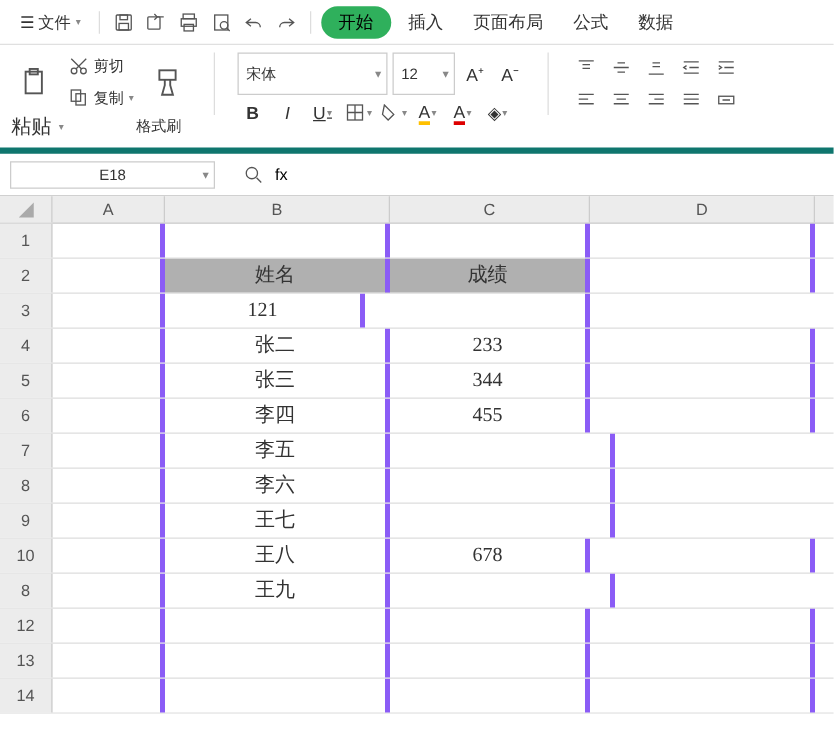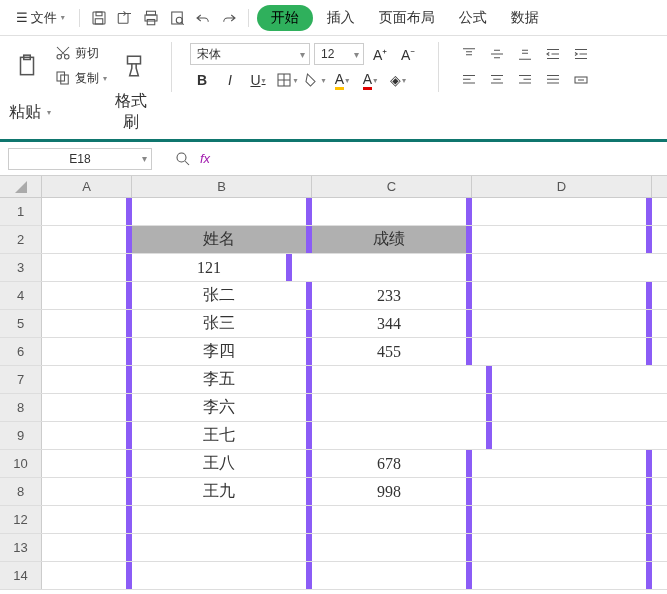--- a/index.html
+++ b/index.html
@@ -3,42 +3,42 @@
 <meta charset="utf-8">
 <style>
 *{box-sizing:border-box;margin:0;padding:0;font-family:"Microsoft YaHei",Arial,sans-serif}
 body{background:#fff;font-size:13px;color:#333;width:667px}
 .menubar{display:flex;align-items:center;height:36px;padding:0 10px;border-bottom:1px solid #e0e0e0;gap:4px}
 .menu-btn{display:flex;align-items:center;gap:3px;padding:3px 6px;cursor:pointer;font-size:13px}
 .sep{width:1px;height:18px;background:#ddd;margin:0 4px}
 .icon-btn{width:22px;height:22px;display:flex;align-items:center;justify-content:center;cursor:pointer;color:#555}
 .tab{padding:4px 10px;font-size:14px;cursor:pointer}
 .tab.active{background:#2fb05c;color:#000000;border-radius:14px;padding:4px 14px}
-.toolbar{display:flex;padding:6px 8px;border-bottom:3px solid #0f766e;gap:14px}
+.toolbar{display:flex;padding:6px 8px;border-bottom:5px solid #0f766e;gap:14px}
 .grp{display:flex;flex-direction:column;gap:2px}
 .grp-row{display:flex;align-items:center;gap:4px}
 .tb-btn{display:flex;align-items:center;gap:3px;padding:2px 4px;cursor:pointer;font-size:12px}
 .big-btn{display:flex;flex-direction:column;align-items:center;padding:2px 6px;cursor:pointer;font-size:12px;gap:2px}
-.select{border:1px solid #ccc;height:22px;padding:0 18px 0 6px;font-size:12px;position:relative;display:flex;align-items:center;background:#fff;cursor:pointer}
+.select{border:1px solid #ccc;height:34px;padding:0 18px 0 6px;font-size:12px;position:relative;display:flex;align-items:center;background:#fff;cursor:pointer}
 .select::after{content:"▾";position:absolute;right:4px;color:#888;font-size:10px}
 .fmt-btn{width:24px;height:24px;display:flex;align-items:center;justify-content:center;cursor:pointer;font-size:14px}
 .dd{font-size:8px;color:#888;margin-left:1px}
 .namebar{display:flex;align-items:center;height:34px;border-bottom:1px solid #d0d0d0;padding:0 8px;gap:20px}
-.namebox{border:1px solid #ccc;width:144px;height:22px;padding:0 15px;font-size:12px;text-align:center;position:relative;display:flex;align-items:center;justify-content:center}
+.namebox{border:1px solid #ccc;width:164px;height:22px;padding:0 15px;font-size:12px;text-align:center;position:relative;display:flex;align-items:center;justify-content:center}
 .namebox::after{content:"▾";position:absolute;right:4px;color:#888;font-size:10px}
 .fx-area{display:flex;align-items:center;gap:6px;flex:1}
 .fx-input{flex:1;height:22px;border:none;outline:none}
 .sheet{display:flex;flex-direction:column}
 .hdr-row{display:flex;height:22px;background:#ececec;border-bottom:1px solid #ccc}
 .corner{width:42px;border-right:1px solid #ccc;background:#ececec;display:flex;align-items:center;justify-content:center}
 .col-h{border-right:1px solid #ccc;display:flex;align-items:center;justify-content:center;color:#555;font-size:13px;cursor:pointer}
 .col-A{width:90px}.col-B{width:180px}.col-C{width:160px}.col-D{width:180px}
 .row{display:flex;height:28px;border-bottom:1px solid #ddd}
 .row-h{width:42px;background:#ececec;border-right:1px solid #ccc;display:flex;align-items:center;justify-content:center;color:#555;font-size:13px;cursor:pointer}
-.cell{border-right:6px solid #8b5cf6;display:flex;align-items:center;justify-content:center;font-size:16px;font-family:SimSun,serif}
+.cell{border-right:4px solid #8b5cf6;display:flex;align-items:center;justify-content:center;font-size:16px;font-family:SimSun,serif}
 .cell.shade{background:#b0b0b0}
 svg{width:18px;height:18px;stroke:#555;stroke-width:1.4;fill:none}
 .big-btn svg{width:26px;height:26px}
 </style>
 </head>
 <body>
 
 <div class="menubar">
   <div class="menu-btn">
       <span>☰</span> 
@@ -122,21 +122,21 @@
         <svg viewBox="0 0 24 24">
             <rect x="6" y="3" width="12" height="7"></rect>
             <path d="M10 10v4l-2 7h8l-2-7v-4"></path>
           </svg>
       </div>
     </div>
     <div class="grp-row">
       <span style="width:34px;text-align:center;font-size:16px">粘贴</span>
         <span class="dd">▾</span>
       <span style="flex:1"></span>
-      <span style="width:44px;text-align:center;font-size:16px">格式刷</span>
+      <span style="width:44px;text-align:left;font-size:12px">格式刷</span>
     </div>
   </div>
   <div class="sep" style="height:50px"></div>
   <div class="grp">
     <div class="grp-row">
       <div class="select" style="width:120px">
           <span>宋体</span>
         </div>
       <div class="select" style="width:50px">
           <span>12</span>
@@ -236,21 +236,21 @@
   <div class="namebox">
       <span>E18</span>
     </div>
   <div class="fx-area">
     <div class="icon-btn">
         <svg viewBox="0 0 24 24">
           <circle cx="10" cy="10" r="6"></circle>
           <path d="M15 15l5 5"></path>
         </svg>
       </div>
-    <span style="font-style:italic;color:#a21caf">fx</span>
+    <span style="color:#000000">fx</span>
     <input class="fx-input" style="">
   </div>
 </div>
 
 <div class="sheet">
   <div class="hdr-row">
     <div class="corner">
         <svg viewBox="0 0 24 24" width="10" height="10">
           <path d="M20 20L4 20 20 4z" fill="#aaa" stroke="none"></path>
         </svg>
@@ -324,21 +324,20 @@
         <div class="row-h">10</div>
         <div class="cell col-A"></div>
         <div class="cell col-B">王八</div>
         <div class="cell col-C">678</div>
         <div class="cell col-D"></div>
       </div>
       <div class="row">
         <div class="row-h">8</div>
         <div class="cell col-A"></div>
         <div class="cell col-B">王九</div>
-        <div class="cell col-C">998</div>
         <div class="cell col-D"></div>
       </div>
       <div class="row">
         <div class="row-h">12</div>
         <div class="cell col-A"></div>
         <div class="cell col-B"></div>
         <div class="cell col-C"></div>
         <div class="cell col-D"></div>
       </div>
       <div class="row">

